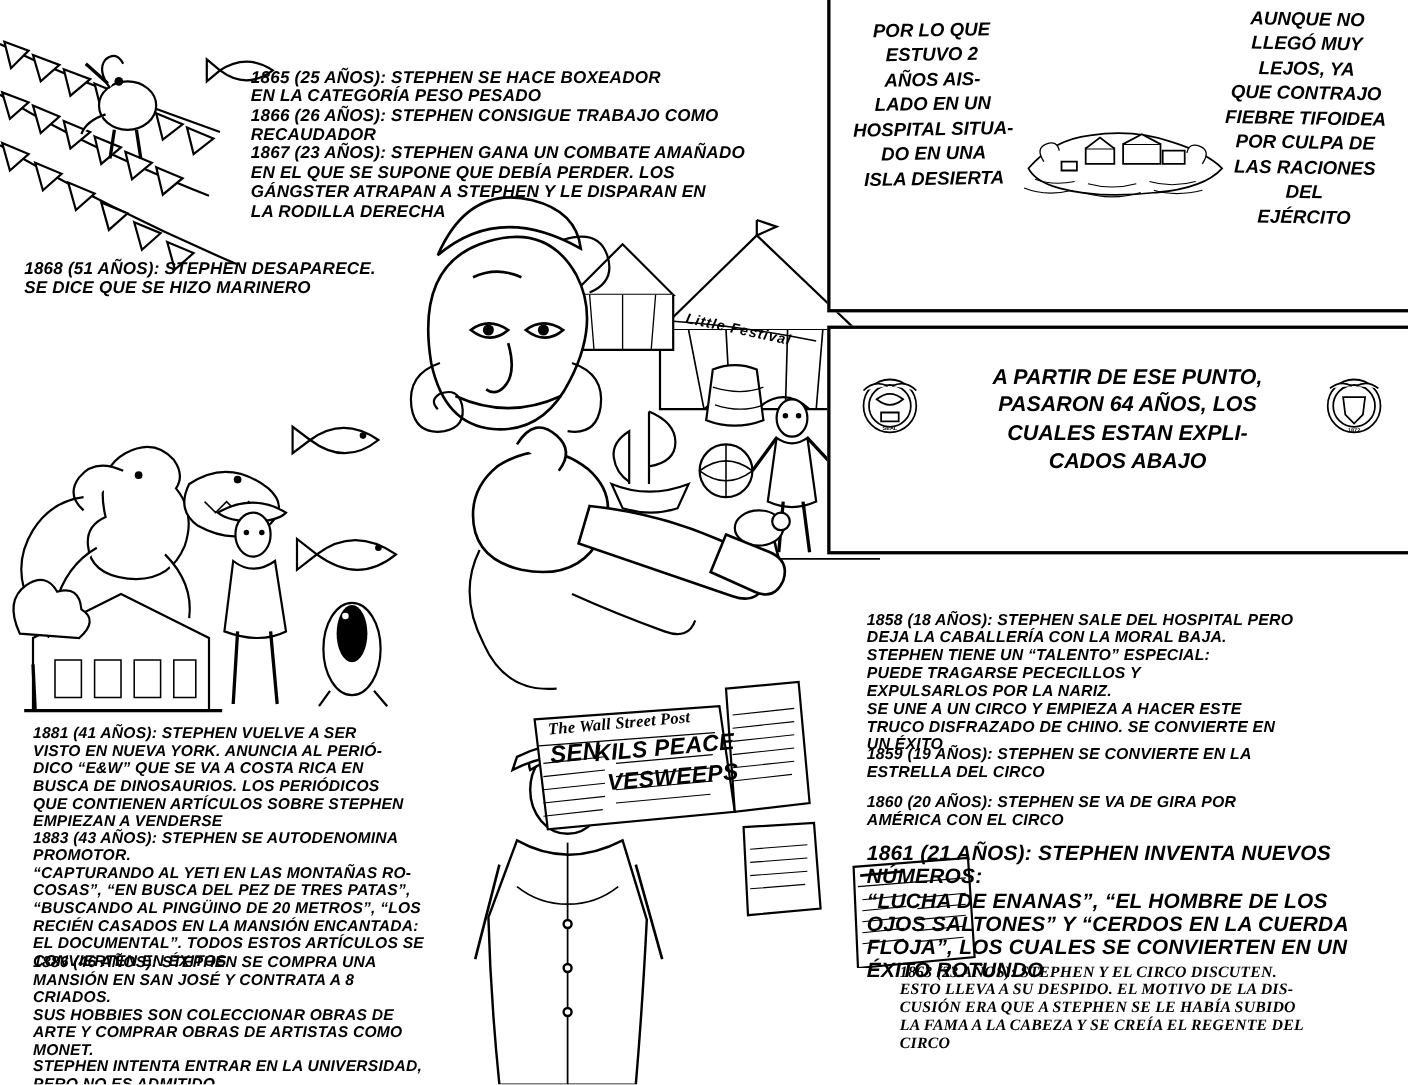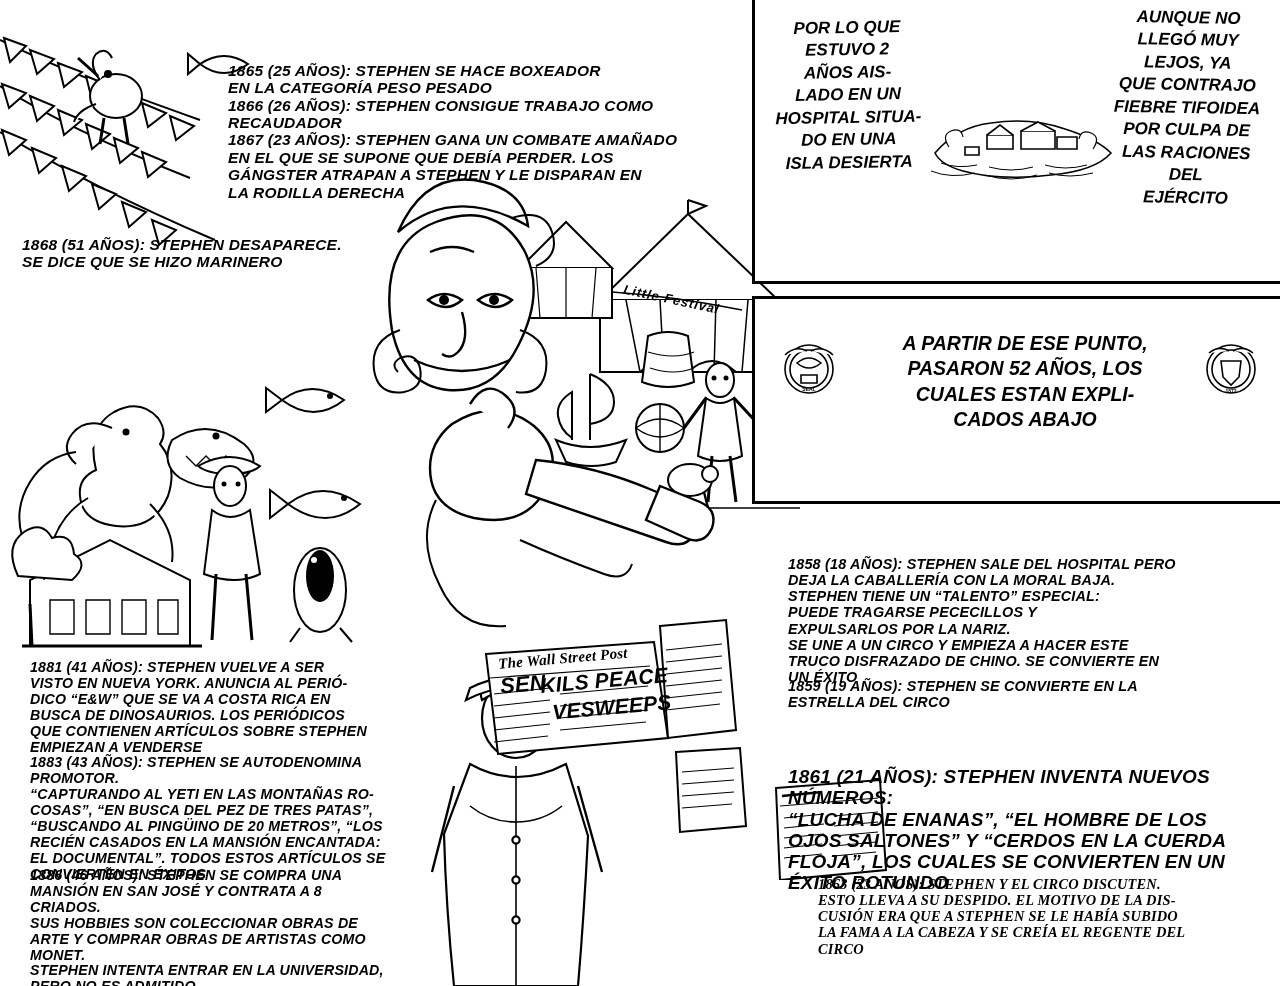--- a/index.html
+++ b/index.html
@@ -418,21 +418,21 @@
         <circle cx="36" cy="36" r="24"></circle>
         <circle cx="36" cy="36" r="19"></circle>
         <path d="M24 30 q12 -10 24 0 q-12 10 -24 0Z"></path>
         <path d="M28 42 h16 v8 h-16Z"></path>
         <path d="M12 22 q10 -10 22 -4 M60 22 q-10 -10 -22 -4"></path>
       </g>
       <text x="36" y="58" text-anchor="middle" class="seal-label">SEAL</text>
     </svg>
 
     <div class="note-text">A PARTIR DE ESE PUNTO,
-PASARON 52 AÑOS, LOS
+PASARON 64 AÑOS, LOS
 CUALES ESTAN EXPLI-
 CADOS ABAJO</div>
 
     <svg class="seal right" viewBox="0 0 72 72" xmlns="http://www.w3.org/2000/svg">
       <g stroke="#000" stroke-width="1.6" fill="#fff">
         <circle cx="36" cy="36" r="24"></circle>
         <circle cx="36" cy="36" r="19"></circle>
         <path d="M26 28 l20 0 l-2 16 l-8 8 l-8 -8Z"></path>
         <path d="M14 20 q10 -8 20 -2 M58 20 q-10 -8 -20 -2"></path>
       </g>
@@ -443,20 +443,22 @@
   <div id="right-1858" class="txt">1858 (18 AÑOS): STEPHEN SALE DEL HOSPITAL PERO
 DEJA LA CABALLERÍA CON LA MORAL BAJA.
 STEPHEN TIENE UN “TALENTO” ESPECIAL:
 PUEDE TRAGARSE PECECILLOS Y
 EXPULSARLOS POR LA NARIZ.
 SE UNE A UN CIRCO Y EMPIEZA A HACER ESTE
 TRUCO DISFRAZADO DE CHINO. SE CONVIERTE EN
 UN ÉXITO</div>
   <div id="right-1859" class="txt">1859 (19 AÑOS): STEPHEN SE CONVIERTE EN LA
 ESTRELLA DEL CIRCO</div>
+  <div id="right-1860" class="txt">1860 (20 AÑOS): STEPHEN SE VA DE GIRA POR
+AMÉRICA CON EL CIRCO</div>
   <div id="right-1861" class="txt">1861 (21 AÑOS): STEPHEN INVENTA NUEVOS NÚMEROS:
 “LUCHA DE ENANAS”, “EL HOMBRE DE LOS
 OJOS SALTONES” Y “CERDOS EN LA CUERDA
 FLOJA”, LOS CUALES SE CONVIERTEN EN UN
 ÉXITO ROTUNDO</div>
   <div id="right-1863" class="txt">1863 (23 AÑOS): STEPHEN Y EL CIRCO DISCUTEN.
 ESTO LLEVA A SU DESPIDO. EL MOTIVO DE LA DIS-
 CUSIÓN ERA QUE A STEPHEN SE LE HABÍA SUBIDO
 LA FAMA A LA CABEZA Y SE CREÍA EL REGENTE DEL
 CIRCO</div>

